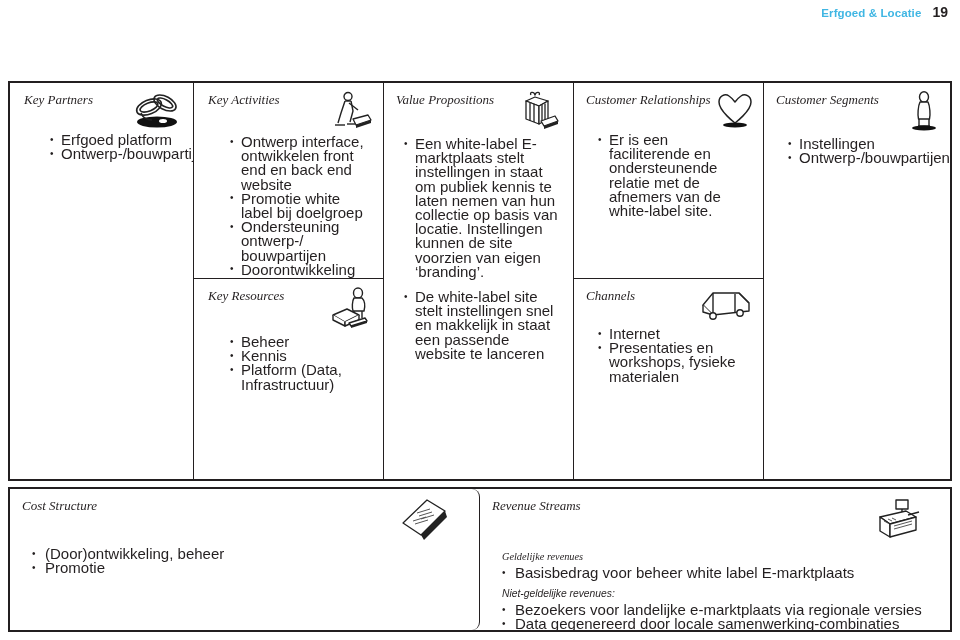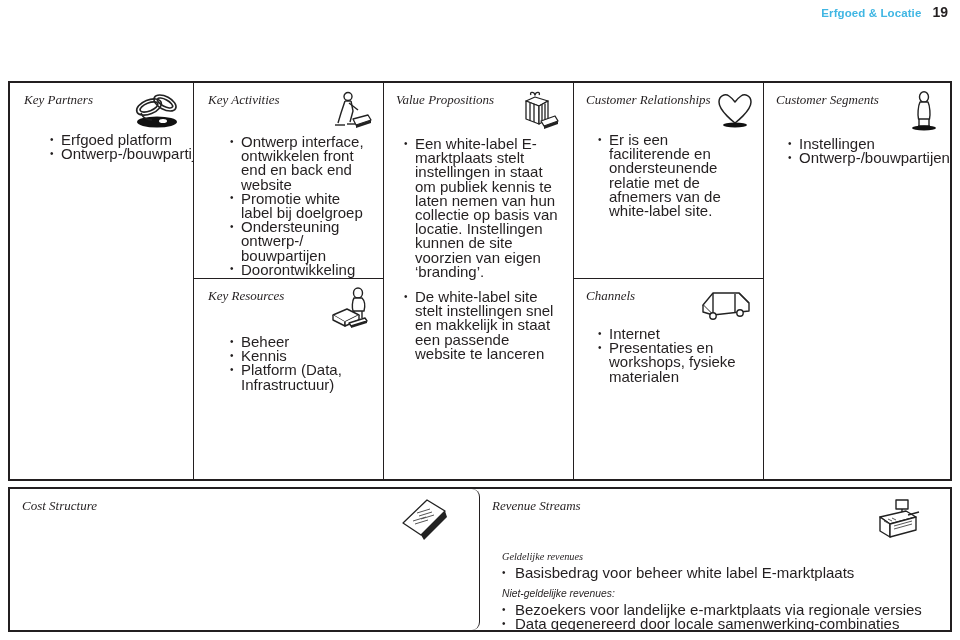--- a/index.html
+++ b/index.html
@@ -357,20 +357,26 @@
             <g stroke="#555" stroke-width="1" fill="none">
               <path d="M20 16 L33 12"></path>
               <path d="M22 19 L35 15"></path>
               <path d="M24 22 L37 18"></path>
               <path d="M16 24 L29 20"></path>
               <path d="M18 27 L31 23"></path>
             </g>
             <path d="M24 38 L48 14 L50 20 L27 43 Z" fill="#222"></path>
           </svg>
         </div>
+      </div>
+      <div class="cell-body">
+        <ul class="bullets">
+          <li>(Door)ontwikkeling, beheer</li>
+          <li>Promotie</li>
+        </ul>
       </div>
     </div>
 
     <div class="bcell bcell-rev">
       <div class="cell-head">
         <div class="cell-title">Revenue Streams</div>
         <div class="cell-icon">
           <svg width="50" height="48" viewBox="0 0 50 48">
             <g fill="#fff" stroke="#222" stroke-width="1.4" stroke-linejoin="round">
               <path d="M24 3 L36 3 L36 12 L24 12 Z"></path>

